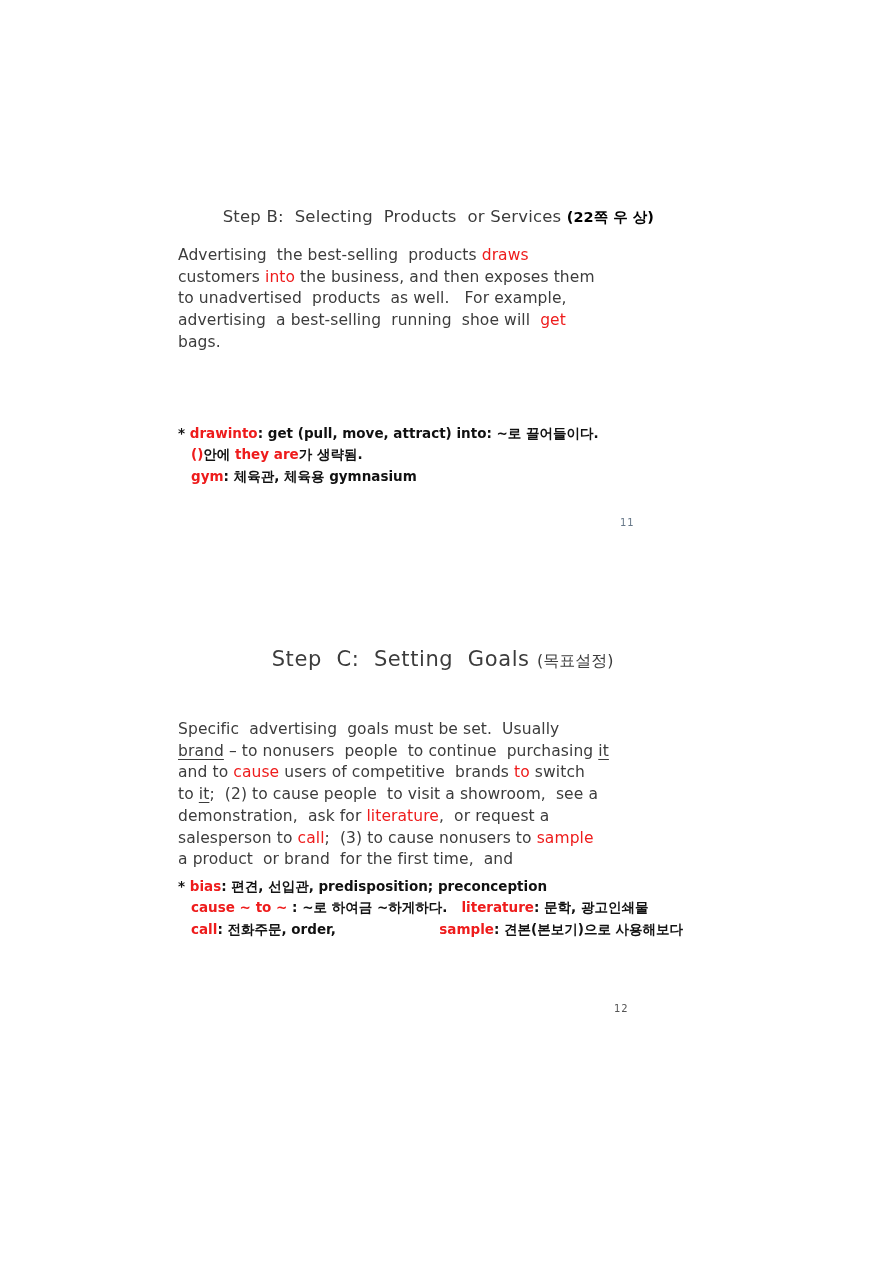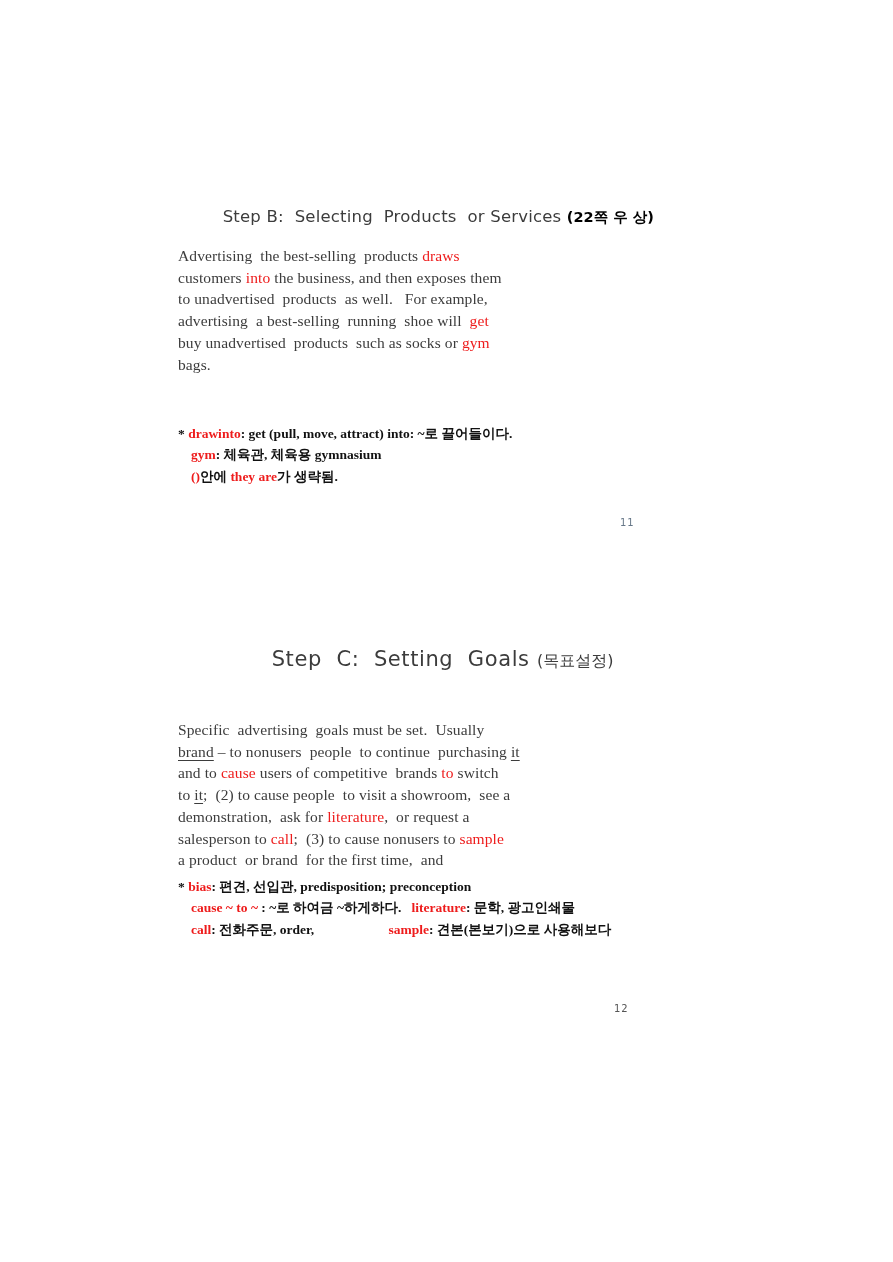--- a/index.html
+++ b/index.html
@@ -18,21 +18,21 @@
   .title-b{left:190px;top:188px;font-size:16.5px;letter-spacing:0.2px;}
   .title-b .suffix{font-weight:700;font-size:14.5px;color:#000;letter-spacing:0;}
   .title-c{left:228px;top:623px;font-size:21px;letter-spacing:0.6px;}
   .title-c .suffix{font-size:16px;letter-spacing:0;}
   .para{position:absolute;color:var(--body-text);font-size:15.5px;line-height:21.7px;letter-spacing:0.1px;}
   .para-1{left:178px;top:245px;}
   .para-2{left:178px;top:680px;margin-top:39px;}
   .notes{position:absolute;color:var(--note-text);font-weight:700;font-size:13.5px;line-height:21.4px;}
   .notes-1{left:178px;top:423px;}
   .notes-2{left:178px;top:876px;}
-  .tline{white-space:pre;font-family:Liberation Serif, serif;}
+  .tline{white-space:pre;}
   .tline.indent{padding-left:13px;}
   .red{color:var(--accent-red);}
   .u{text-decoration:underline;text-underline-offset:2.5px;}
   .pageno{position:absolute;font-size:10px;color:var(--page-number);letter-spacing:1px;}
   .pageno-1{left:620px;top:517px;}
   .pageno-2{left:614px;top:1003px;color:#555;}
 </style>
 </head>
 <body>
 
@@ -40,27 +40,26 @@
 
   <section>
     <h1 class="slide-title title-b">
       <span>Step B:  Selecting  Products  or Services </span><span class="suffix">(22쪽 우 상)</span>
     </h1>
     <div class="para para-1">
         <div class="tline"><span>Advertising  the best-selling  products </span><span class="red">draws</span></div>
         <div class="tline"><span>customers </span><span class="red">into</span><span> the business, and then exposes them</span></div>
         <div class="tline"><span>to unadvertised  products  as well.   For example,</span></div>
         <div class="tline"><span>advertising  a best-selling  running  shoe will  </span><span class="red">get</span></div>
-        <div class="tline"><span>buy unadvertised  products  such as socks or </span><span class="red">gym</span></div>
         <div class="tline"><span>bags.</span></div>
       </div>
     <div class="notes notes-1">
         <div class="tline"><span>* </span><span class="red">drawinto</span><span>: get (pull, move, attract) into: ~로 끌어들이다.</span></div>
+        <div class="tline indent"><span class="red">()</span><span>안에 </span><span class="red">they are</span><span>가 생략됨.</span></div>
         <div class="tline indent"><span class="red">gym</span><span>: 체육관, 체육용 gymnasium</span></div>
-        <div class="tline indent"><span class="red">()</span><span>안에 </span><span class="red">they are</span><span>가 생략됨.</span></div>
       </div>
     <div class="pageno pageno-1">11</div>
   </section>
 
   <section>
     <h1 class="slide-title title-c">
       <span>Step  C:  Setting  Goals </span><span class="suffix">(목표설정)</span>
     </h1>
     <div class="para para-2">
         <div class="tline"><span>Specific  advertising  goals must be set.  Usually</span></div>

